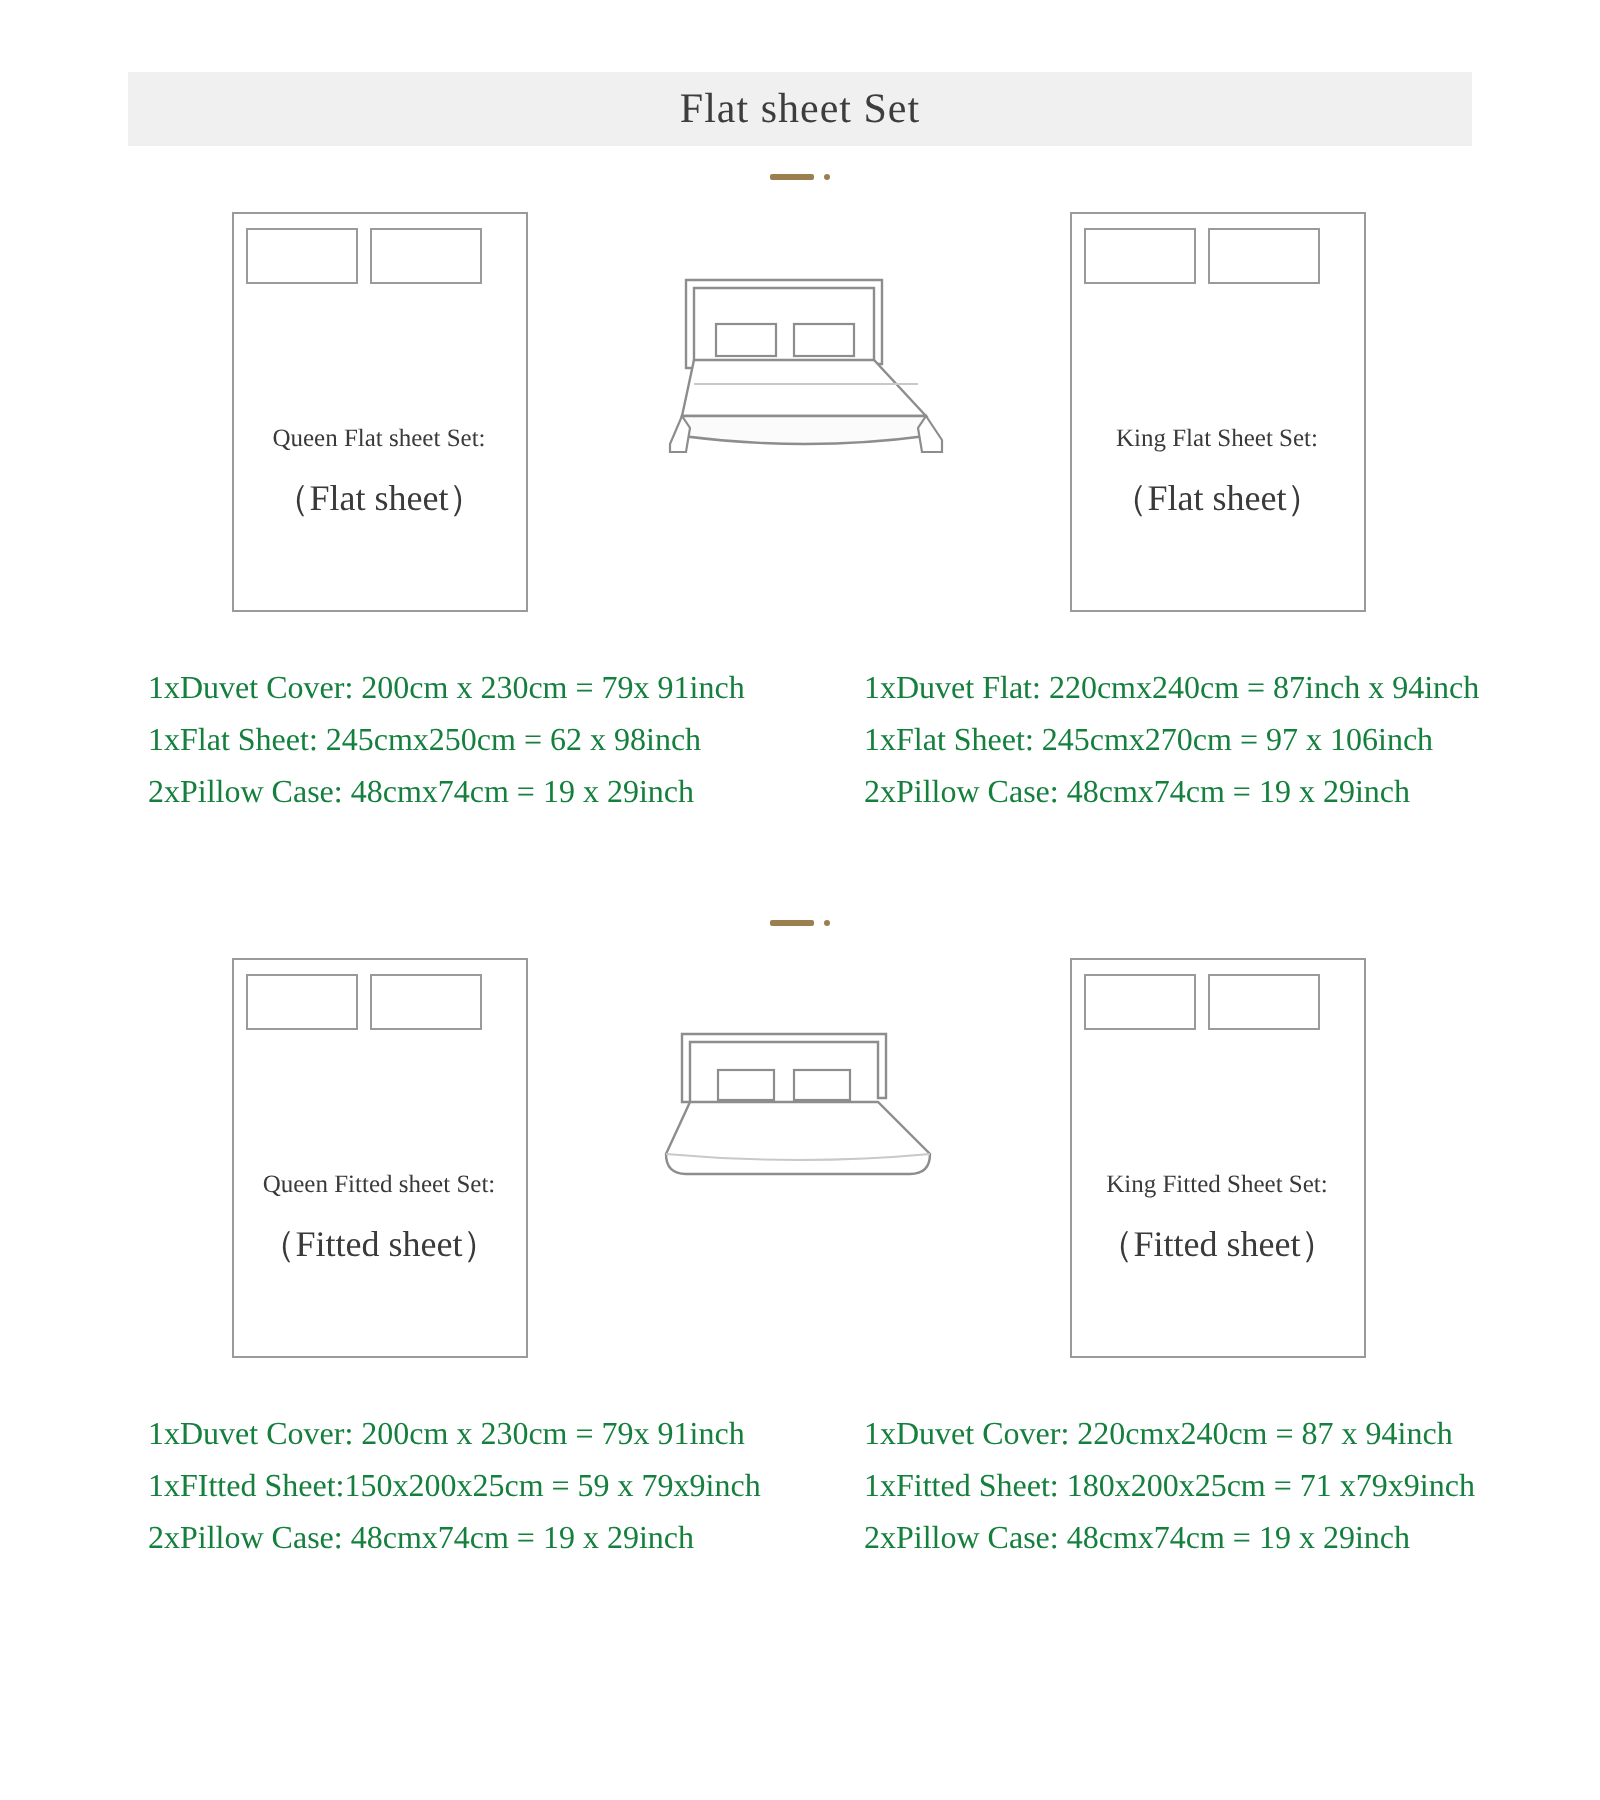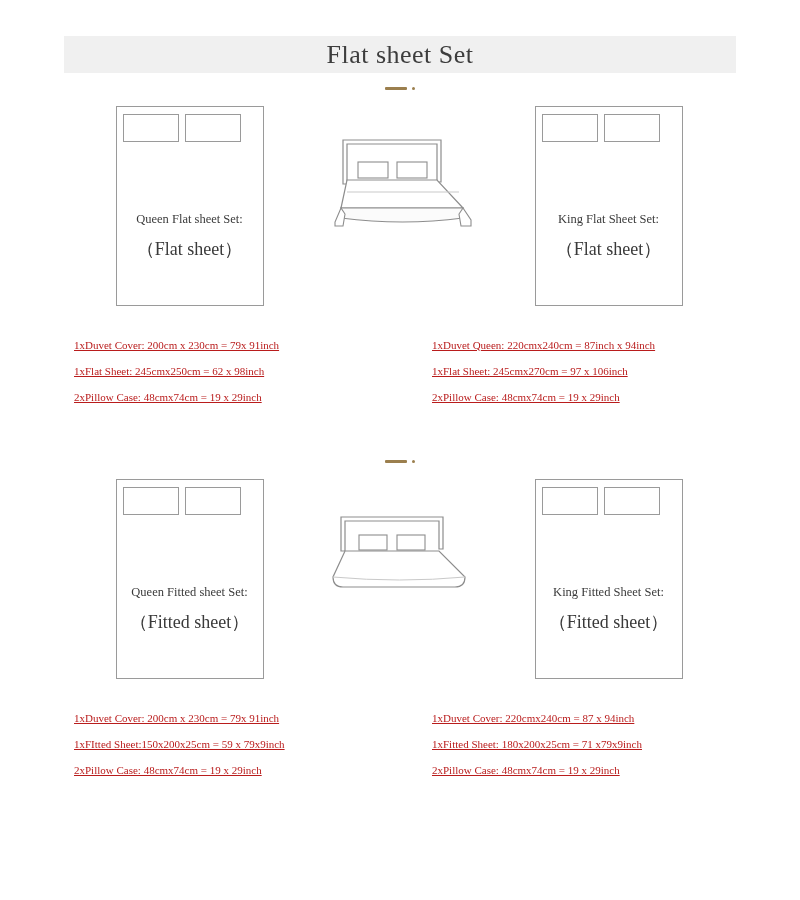--- a/index.html
+++ b/index.html
@@ -28,21 +28,21 @@
   .banner {
     margin: 0 64px;
     background: #f0f0f0;
     height: 37px;
     display: flex;
     align-items: center;
     justify-content: center;
   }
   .banner-title {
     font-family: "Liberation Serif", serif;
-    font-size: 26px;
+    font-size: 21px;
     letter-spacing: 0.5px;
     color: #3d3d3d;
   }
   .ornament {
     width: 100%;
     display: flex;
     justify-content: center;
     align-items: center;
     margin-top: 11px;
     height: 8px;
@@ -122,25 +122,24 @@
     padding: 0 0px;
   }
   .specs-col {
     width: 50%;
     box-sizing: border-box;
   }
   .specs-col.left { padding-left: 74px; }
   .specs-col.right { padding-left: 32px; }
   .spec-line {
     font-family: "Liberation Serif", serif;
-    font-size: 11px;
-    color: #b91c1c;
+    font-size: 16px;
+    color: #15803d;
     line-height: 26px;
     white-space: nowrap;
-    text-decoration: underline;
   }
 
   .section-gap { height: 36px; }
 </style>
 </head>
 <body>
 
 <div class="page">
 
   <div class="section" style="padding-top:36px;">
@@ -199,21 +198,21 @@
       </div>
     </div>
 
     <div class="specs-row">
       <div class="specs-col left">
         <div class="spec-line">1xDuvet Cover: 200cm x 230cm = 79x 91inch</div>
         <div class="spec-line">1xFlat Sheet:   245cmx250cm = 62 x 98inch</div>
         <div class="spec-line">2xPillow Case:  48cmx74cm = 19 x 29inch</div>
       </div>
       <div class="specs-col right">
-        <div class="spec-line">1xDuvet Queen: 220cmx240cm = 87inch x 94inch</div>
+        <div class="spec-line">1xDuvet Flat: 220cmx240cm = 87inch x 94inch</div>
         <div class="spec-line">1xFlat Sheet:   245cmx270cm = 97 x 106inch</div>
         <div class="spec-line">2xPillow Case:  48cmx74cm   = 19 x 29inch</div>
       </div>
     </div>
   </div>
 
   <div class="section-gap"></div>
 
   <div class="section">
 

